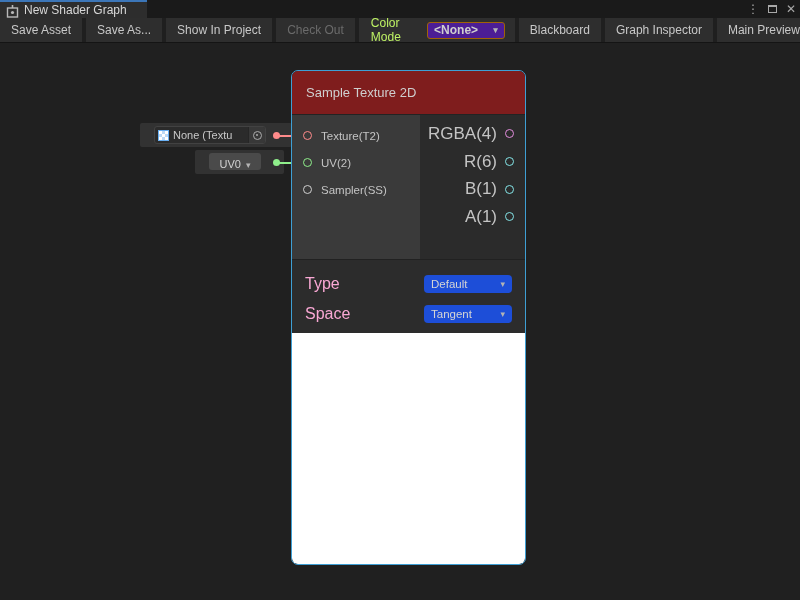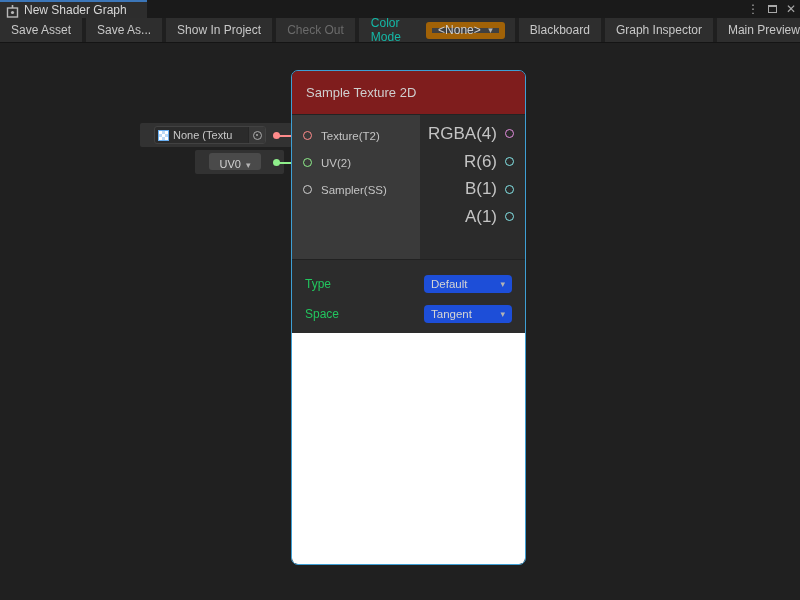--- a/index.html
+++ b/index.html
@@ -21,24 +21,24 @@
 
   
   .toolbar { position:absolute; left:0; top:18px; width:800px; height:25px; background:#1f1f1f;
              border-bottom:1px solid #141414; display:flex; align-items:stretch; }
   .tb-btn { background:#2e2e2e; color:#c8c8c8; font-size:12px; display:flex; align-items:center;
             padding:0 11px; margin-right:4px; white-space:nowrap; cursor:pointer; }
   .tb-btn.disabled { color:#6b6b6b; cursor:default; }
   .tb-right { margin-left:auto; display:flex; align-items:stretch; }
   .tb-colormode { background:#2e2e2e; display:flex; align-items:center; gap:8px;
                   padding:0 10px 0 12px; margin-right:4px; }
-  .tb-colormode .cm-label { color:#14b8a6; font-size:12px; }
-  .tb-dd { width:96px; height:17px; background:#404040; border:6px solid #a16207; border-radius:3px;
+  .tb-colormode .cm-label { color:#bef264; font-size:12px; }
+  .tb-dd { width:96px; height:17px; background:#4c1d95; border:1px solid #a16207; border-radius:3px;
            display:flex; align-items:center; justify-content:space-between; padding:0 6px;
-           color:#cfcfcf; font-size:12px; cursor:pointer; }
+           color:#cfcfcf; font-size:12px; cursor:pointer;font-weight:bold; }
   .dd-arrow { font-size:9px; color:#b4b4b4; line-height:1; }
   .tb-btn:last-child { margin-right:0; }
 
   
   .canvas { position:absolute; left:0; top:43px; width:800px; height:557px; background:#202020; }
 
   
   .node { position:absolute; left:291px; top:27px; width:235px; height:495px;
           border:1.5px solid #3e9fd4; border-radius:7px; background:#2b2b2b;
           display:flex; flex-direction:column; overflow:hidden; }
@@ -50,21 +50,21 @@
   .in-row  { height:27px; display:flex; align-items:center; padding-left:11px; }
   .out-row { height:27.7px; display:flex; align-items:center; justify-content:flex-end;
              padding-right:11px; }
   .port-ring { width:9px; height:9px; border-radius:50%; border:1.5px solid #ccc;
                background:transparent; flex:none; cursor:crosshair; }
   .in-row .port-label  { color:#c4c4c4; font-size:11.5px; margin-left:9px; white-space:nowrap; }
   .out-row .port-label { color:#c4c4c4; font-size:17px; margin-right:8px; white-space:nowrap;text-align:center; }
   .controls { height:73px; background:#2c2c2c; padding-top:9px; }
   .ctl-row { height:30px; display:flex; align-items:center; justify-content:space-between;
              padding:0 13px; }
-  .ctl-label { color:#22c55e; font-size:12px; }
+  .ctl-label { color:#f9a8d4; font-size:16px; }
   .ctl-dd { width:88px; height:18px; background:#1d4ed8; border-radius:4px; display:flex;
             align-items:center; justify-content:space-between; padding:0 7px;
             color:#d4d4d4; font-size:11.5px; cursor:pointer; }
   .preview { flex:1; background:#ffffff; border-radius:0 0 5px 5px; }
 
   
   .inrow-strip { position:absolute; height:24px; background:#323232; border-radius:2px; }
   .strip-tex { left:140px; top:80px; width:152px; }
   .strip-uv  { left:195px; top:107px; width:89px; }
   .obj-field { position:absolute; left:14px; top:3px; width:112px; height:18px; background:#2b2b2b;

